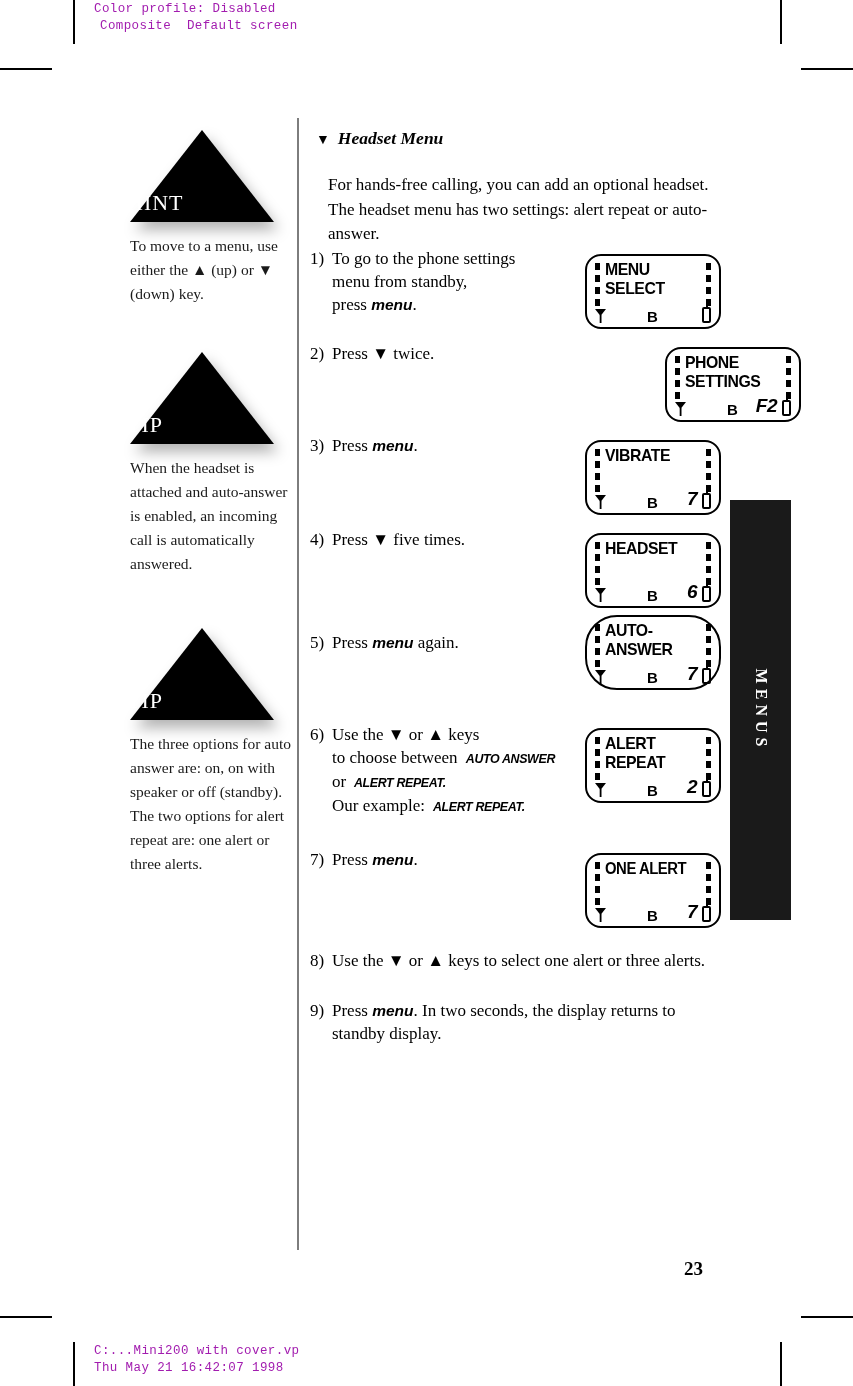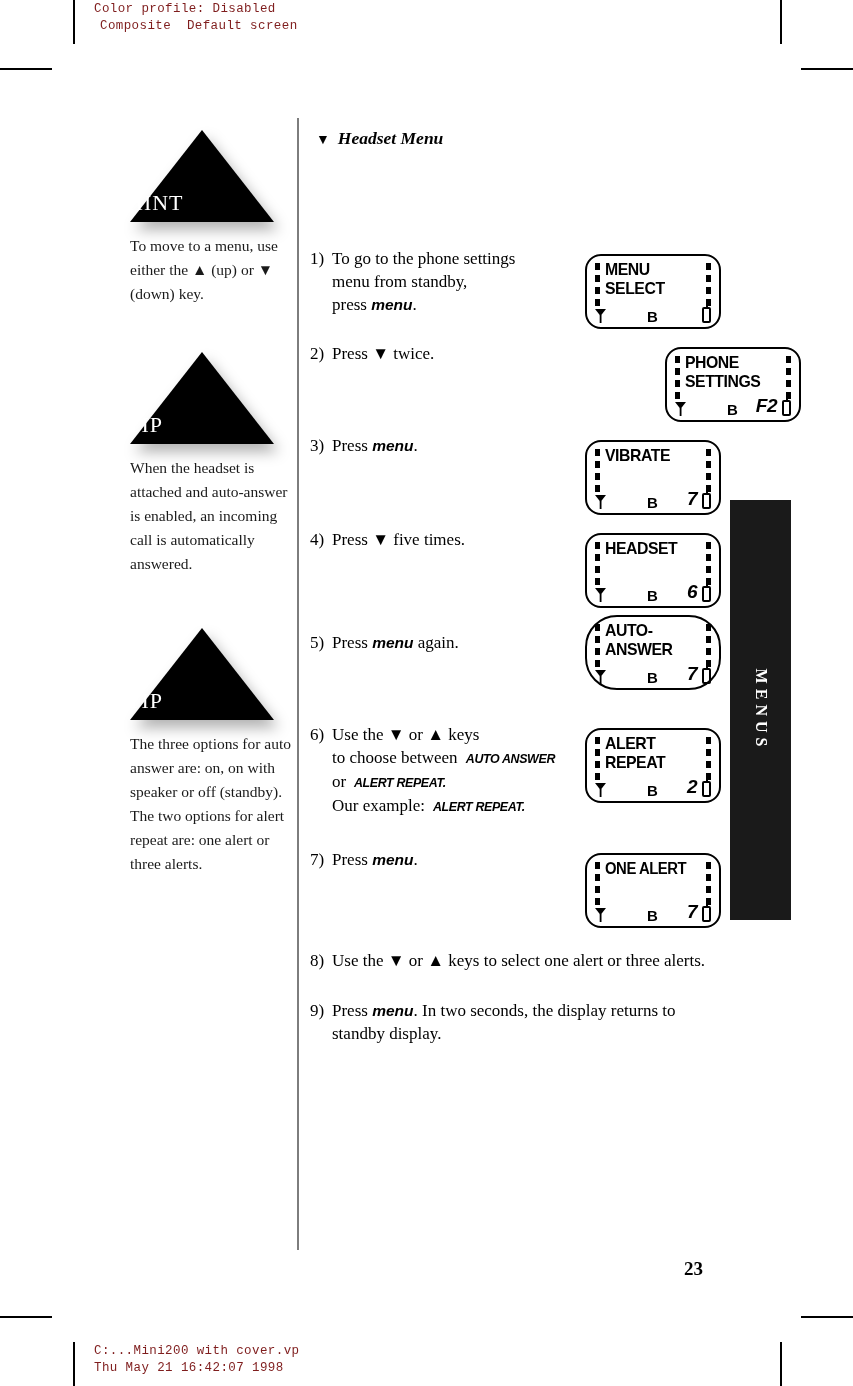--- a/index.html
+++ b/index.html
@@ -20,21 +20,21 @@
   .crop-line { position: absolute; background: #000; }
   .crop-h { height: 2px; width: 52px; }
   .crop-v { width: 2px; height: 44px; }
 
   
   .prepress {
     position: absolute;
     font-family: "Liberation Mono", "DejaVu Sans Mono", monospace;
     font-size: 12.5px;
     line-height: 17px;
-    color: #7f1d1d;
+    color: #a21caf;
     letter-spacing: 0.4px;
     white-space: pre;
   }
   .prepress-rule {
     position: absolute;
     width: 2px;
     background: #000;
   }
 
   
@@ -312,20 +312,21 @@
   </div>
 
 </div>
 
 <div class="divider"></div>
 
 <div class="main">
   <div class="section-head">
     <span class="tri-bullet">▼</span><span>Headset Menu</span>
   </div>
+  <div class="intro">For hands-free calling, you can add an optional headset. The headset menu has two settings: alert repeat or auto-answer.</div>
 </div>
 
 <div class="step" style="left:310px; top:247px;">
   <span class="num">1)</span>
   <span class="body">To go to the phone settings<br>menu from standby,<br>press <b class="menukey">menu</b>.</span>
 </div>
 
 <div class="step" style="left:310px; top:342px;">
   <span class="num">2)</span>
   <span class="body">Press <span>▼</span> twice.</span>

